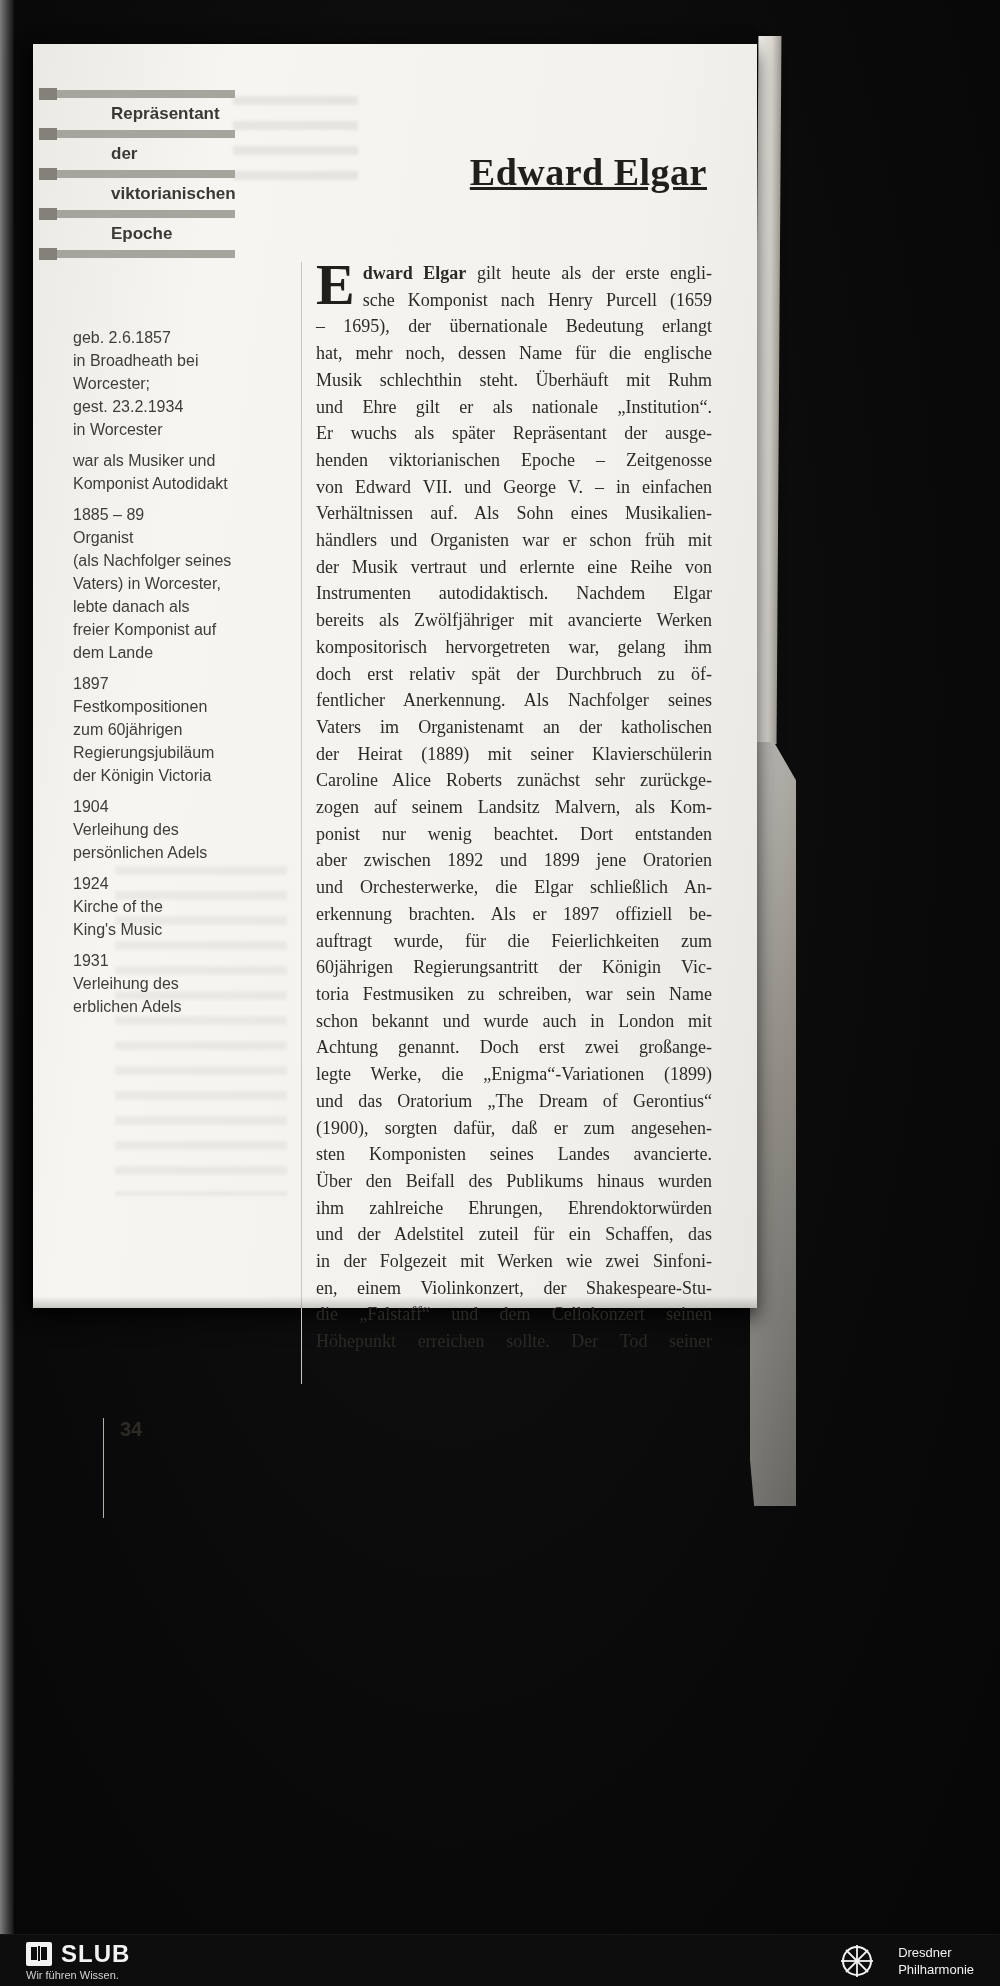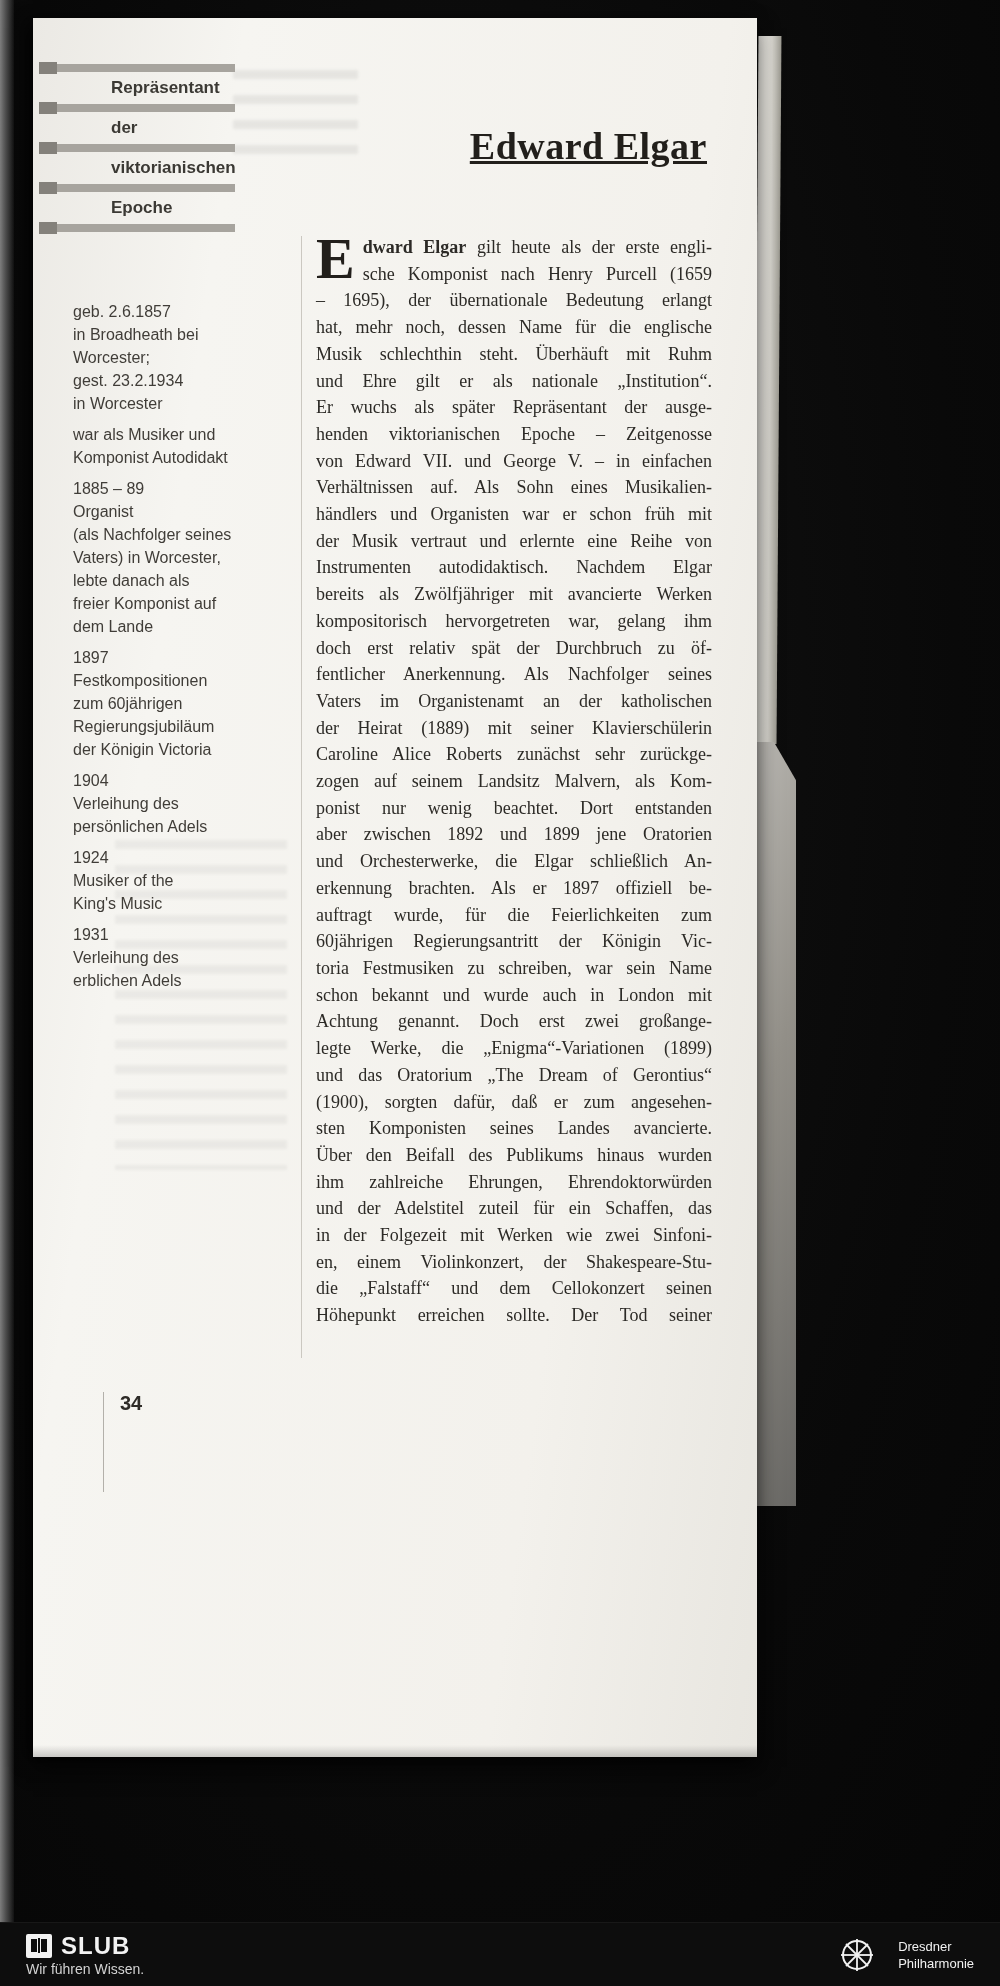--- a/index.html
+++ b/index.html
@@ -22,21 +22,21 @@
     transform: rotate(0.4deg);
   }
   .page-curl {
     position: absolute; left: 750px; top: 742px; width: 46px; height: 764px;
     background: linear-gradient(105deg, #bebcb7 0%, #939089 45%, #676663 100%);
     clip-path: polygon(0 0, 52% 0, 100% 5%, 100% 100%, 9% 100%, 0 94%);
   }
 
   
   .page {
-    position: absolute; left: 33px; top: 18px; width: 724px; height: 1739px;
+    position: absolute; left: 33px; top: 44px; width: 724px; height: 1264px;
     background: linear-gradient(98deg, #ebe9e4 0%, #f6f5f1 22%, #f3f1ec 72%, #e8e6e0 100%);
     box-shadow: -7px 2px 16px rgba(0,0,0,.65), 0 10px 20px rgba(0,0,0,.55);
   }
   .page::after {
     content: ""; position: absolute; left: 0; bottom: 0; width: 100%; height: 12px;
     background: linear-gradient(180deg, transparent, rgba(0,0,0,.18));
   }
 
   
   .tabs { position: absolute; left: 6px; top: 46px; width: 196px; }
@@ -99,29 +99,29 @@
   
   .ghost {
     position: absolute; opacity: .08; filter: blur(1.5px);
     background: repeating-linear-gradient(180deg, #6b6b6b 0 9px, transparent 9px 25px);
   }
   .ghost-top { left: 200px; top: 52px; width: 125px; height: 92px; opacity: .11; }
   .ghost-mid { left: 82px; top: 822px; width: 172px; height: 330px; }
 
   
   .viewer-footer {
-    position: absolute; left: 0; bottom: 0; width: 100%; height: 64px;
+    position: absolute; left: 0; bottom: 0; width: 100%; height: 52px;
     background: #0d0d0d; border-top: 1px solid #181818;
     display: flex; align-items: center; justify-content: space-between;
     padding: 0 26px;
   }
   .slub { display: flex; flex-direction: column; color: #f2f2f2; }
   .slub-row { display: flex; align-items: center; gap: 9px; }
   .slub-name { font-size: 24px; font-weight: bold; letter-spacing: 1px; line-height: 26px; }
-  .slub-tagline { font-size: 14px; color: #d2d2d2; margin-top: 2px; }
+  .slub-tagline { font-size: 11px; color: #d2d2d2; margin-top: 2px; }
   .partner { display: flex; align-items: center; gap: 21px; color: #f2f2f2; }
   .partner-text { font-size: 13px; line-height: 17px; }
 </style>
 </head>
 <body>
 
 <div class="left-strip"></div>
 <div class="page-edge"></div>
 <div class="page-curl"></div>
 
@@ -181,21 +181,21 @@
         <div class="note-line">Regierungsjubiläum</div>
         <div class="note-line">der Königin Victoria</div>
       </div>
       <div class="note-group">
         <div class="note-line">1904</div>
         <div class="note-line">Verleihung des</div>
         <div class="note-line">persönlichen Adels</div>
       </div>
       <div class="note-group">
         <div class="note-line">1924</div>
-        <div class="note-line">Musiker of the</div>
+        <div class="note-line">Kirche of the</div>
         <div class="note-line">King's Music</div>
       </div>
       <div class="note-group">
         <div class="note-line">1931</div>
         <div class="note-line">Verleihung des</div>
         <div class="note-line">erblichen Adels</div>
       </div>
     </aside>
 
   <div class="col-rule"></div>

